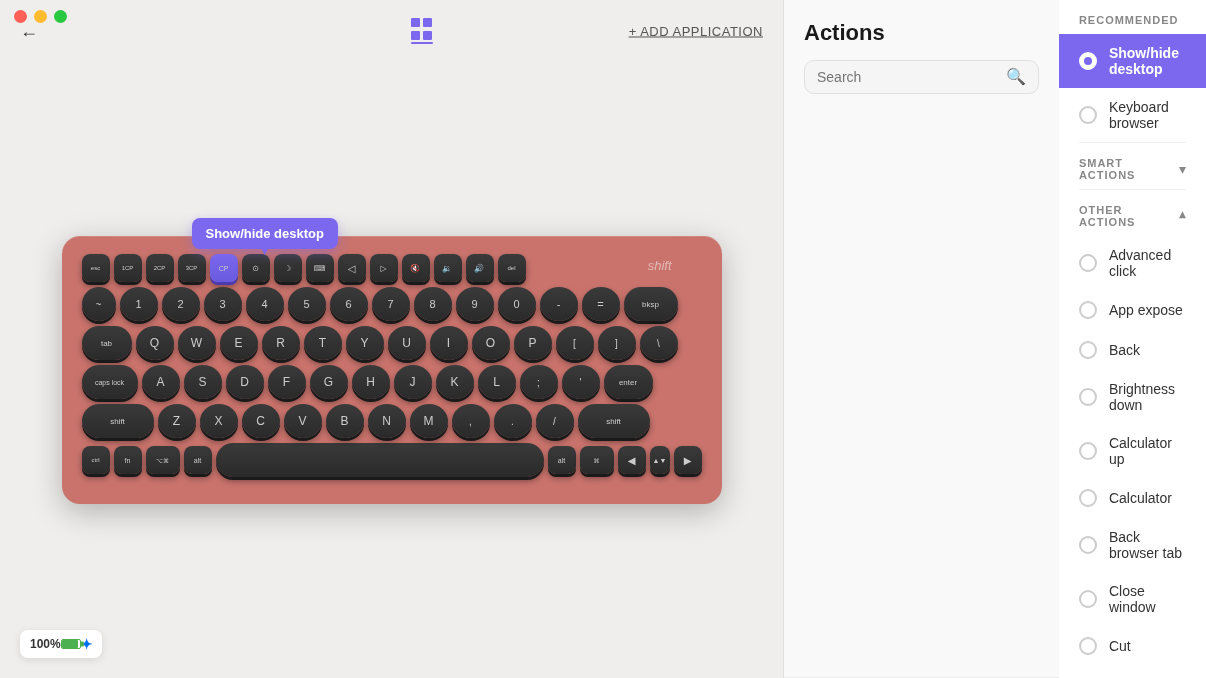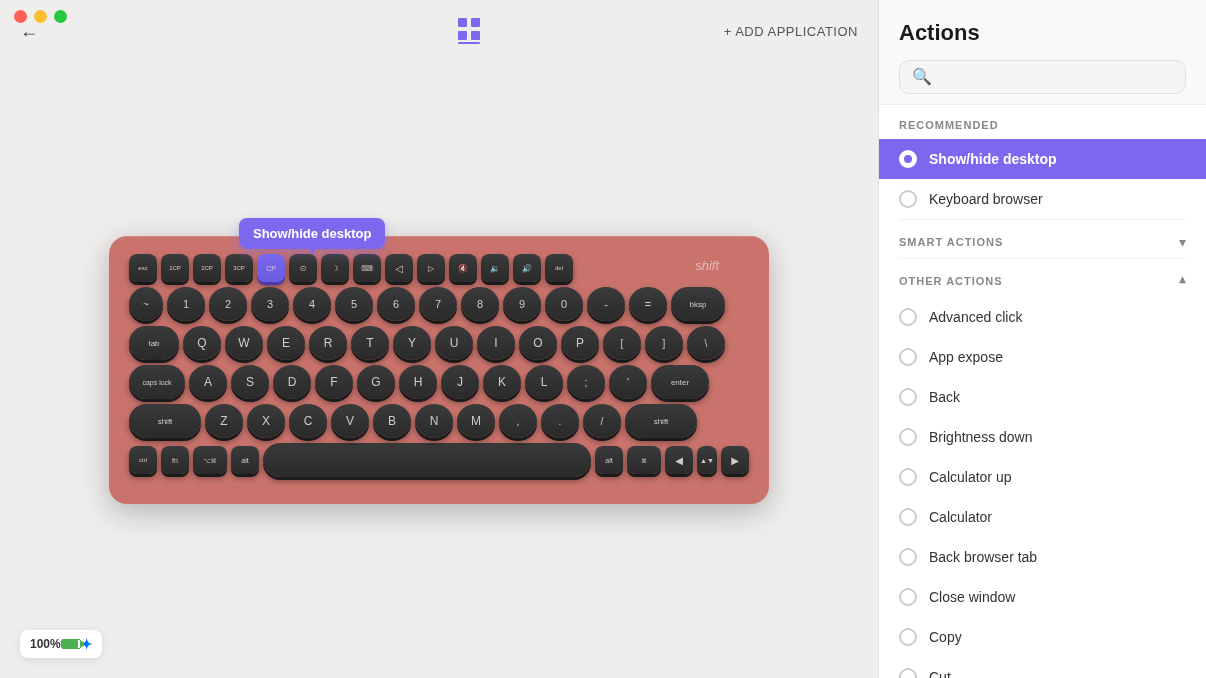--- a/index.html
+++ b/index.html
@@ -94,20 +94,21 @@
       display: flex;
       align-items: center;
       gap: 6px;
       background: none;
       border: none;
       cursor: pointer;
       font-size: 13px;
       color: #555;
       font-weight: 500;
       letter-spacing: 0.5px;
+      text-decoration: underline;
     }
 
     
     .keyboard-area {
       flex: 1;
       display: flex;
       align-items: center;
       justify-content: center;
       position: relative;
     }
@@ -223,24 +224,23 @@
       width: 90%;
       border-radius: 1px;
     }
     .bluetooth-icon {
       color: #0070f3;
       font-size: 14px;
     }
 
     
     .right-panel {
-      width: 328px;
+      width: 423px;
       background: white;
       display: flex;
-      flex-direction: column;
       border-left: 1px solid #e0e0e0;
       overflow: hidden;
     }
 
     .panel-header {
       padding: 20px 20px 10px;
       border-bottom: 1px solid #ececec;
       background: #f9f9f9;
     }
     .panel-title {
@@ -465,21 +465,21 @@
         <div class="key key-med" style="font-size:12px">S</div>
         <div class="key key-med" style="font-size:12px">D</div>
         <div class="key key-med" style="font-size:12px">F</div>
         <div class="key key-med" style="font-size:12px">G</div>
         <div class="key key-med" style="font-size:12px">H</div>
         <div class="key key-med" style="font-size:12px">J</div>
         <div class="key key-med" style="font-size:12px">K</div>
         <div class="key key-med" style="font-size:12px">L</div>
         <div class="key key-med" style="font-size:10px">;</div>
         <div class="key key-med" style="font-size:10px">'</div>
-        <div class="key key-wide" style="width:58px;height:34px;border-radius:17px;font-size:8px">enter</div>
+        <div class="key key-wide" style="width:49px;height:34px;border-radius:17px;font-size:8px">enter</div>
       </div>
 
       <div class="key-row">
         <div class="key key-wide" style="width:72px;height:34px;border-radius:17px;font-size:8px">shift</div>
         <div class="key key-med" style="font-size:12px">Z</div>
         <div class="key key-med" style="font-size:12px">X</div>
         <div class="key key-med" style="font-size:12px">C</div>
         <div class="key key-med" style="font-size:12px">V</div>
         <div class="key key-med" style="font-size:12px">B</div>
         <div class="key key-med" style="font-size:12px">N</div>
@@ -511,20 +511,21 @@
       <div class="battery-fill"></div>
     </div>
     <span class="bluetooth-icon">✦</span>
   </div>
 </div>
 
 <div class="right-panel">
   <div class="panel-header">
     <div class="panel-title">Actions</div>
     <div class="search-box">
+      <input class="search-input" type="text" placeholder="Search" style="">
       <button class="search-icon-btn">🔍</button>
     </div>
   </div>
 
   <div class="actions-list">
 
     <div class="section-header">
       <span class="section-label">RECOMMENDED</span>
     </div>
 
@@ -587,24 +588,20 @@
     <div class="action-item">
       <div class="radio-btn"></div>
       <span class="action-label">Back browser tab</span>
     </div>
 
     <div class="action-item">
       <div class="radio-btn"></div>
       <span class="action-label">Close window</span>
     </div>
 
-    <div class="action-item">
-      <div class="radio-btn"></div>
-      <span class="action-label">Copy</span>
-    </div>
 
     <div class="action-item">
       <div class="radio-btn"></div>
       <span class="action-label">Cut</span>
     </div>
 
   </div>
 </div>
 
 </body></html>

